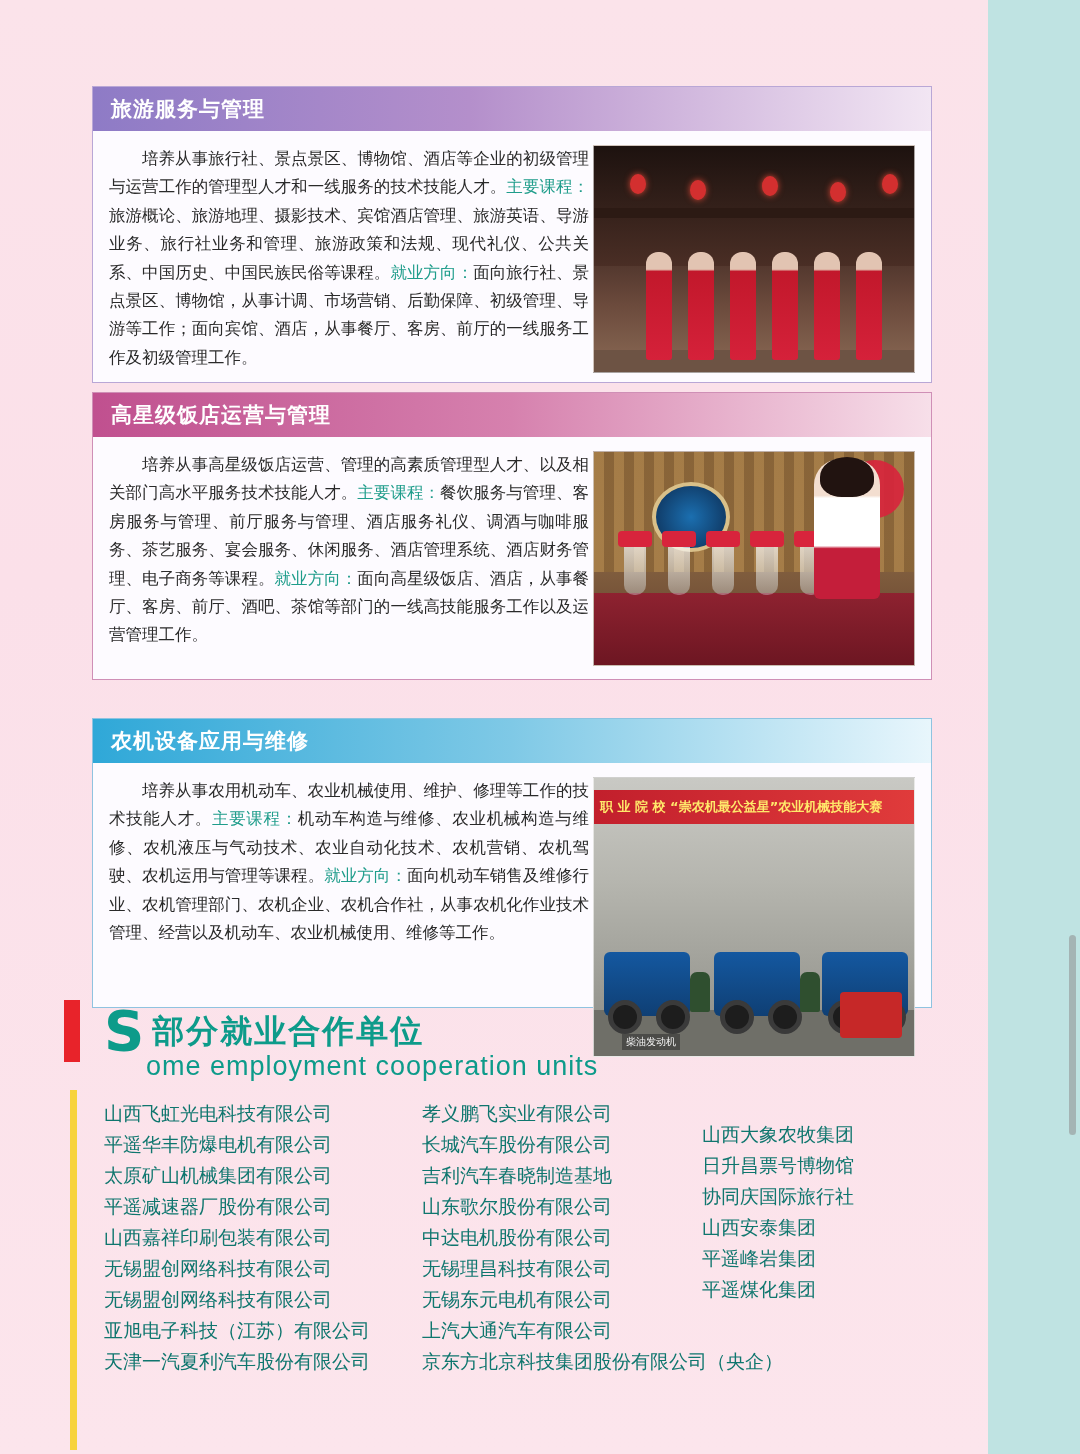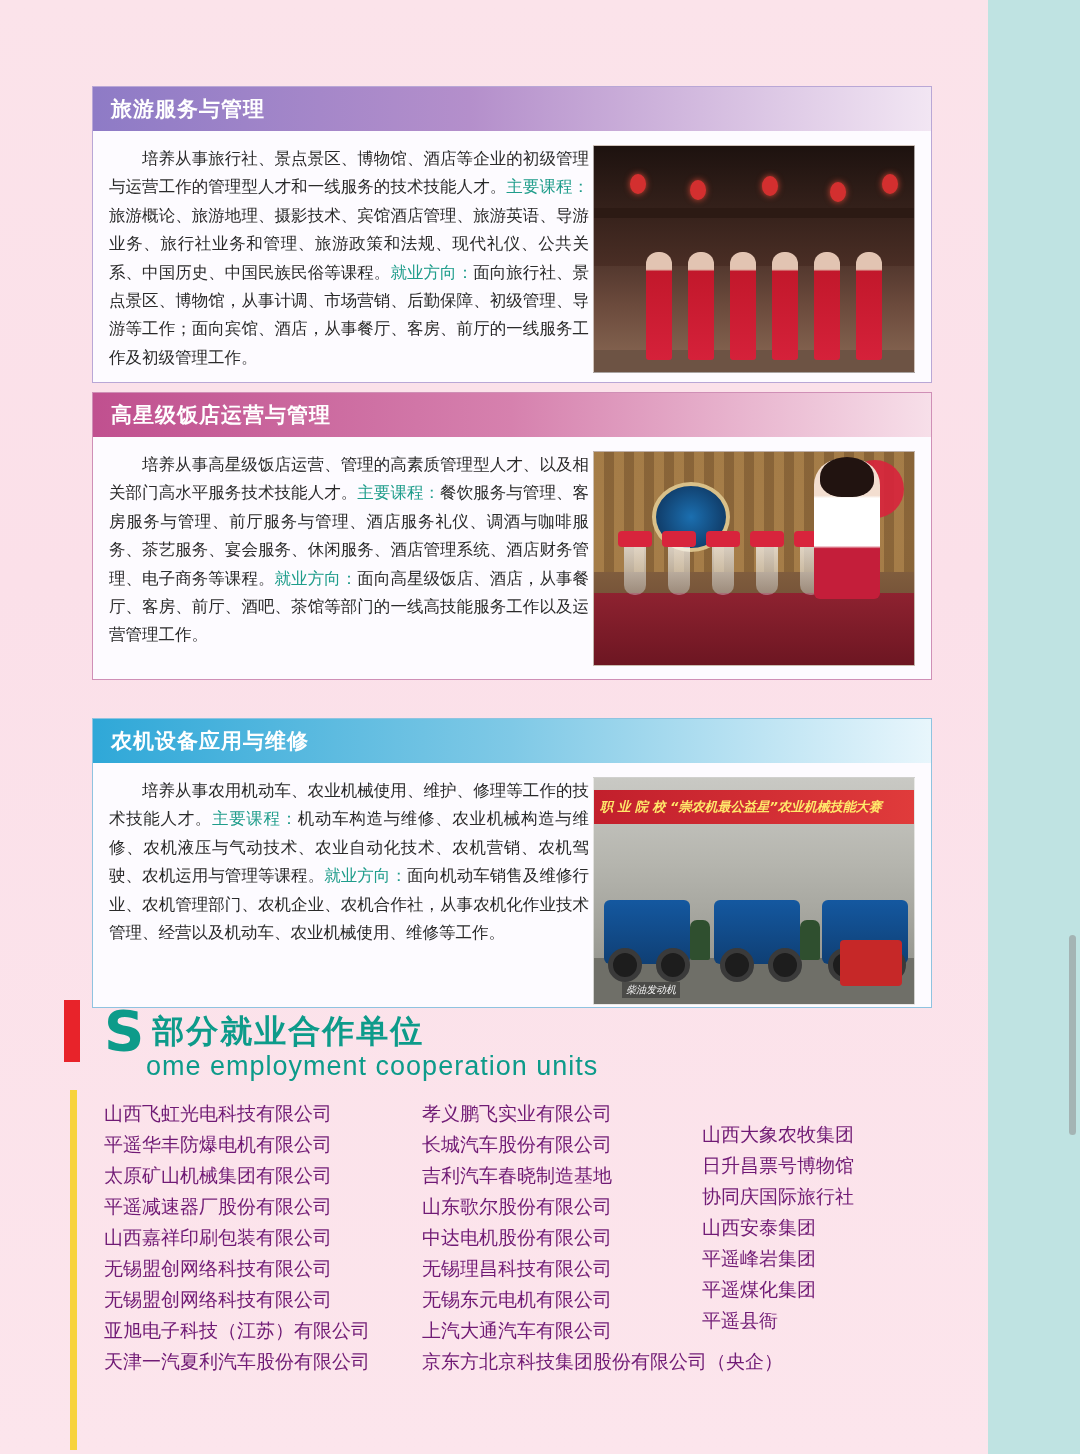--- a/index.html
+++ b/index.html
@@ -83,21 +83,21 @@
   .card .photo {
     position: absolute;
     right: 16px;
     top: 14px;
     width: 322px;
     height: 228px;
     border: 1px solid rgba(255,255,255,.6);
     overflow: hidden;
   }
   .card.c2 .photo { height: 215px; }
-  .card.c3 .photo { height: 228px; font-style: italic; }
+  .card.c3 .photo { height: 280px; }
 
   
   .ph-tour { background: linear-gradient(180deg,#2a1b16 0%, #3b2520 35%, #6b4a3c 70%, #8a6a55 100%); position:relative;}
   .ph-tour .courtyard {
     position:absolute; left:0; top:0; right:0; height:120px;
     background: linear-gradient(180deg,#1d120f 0%, #4a2e25 100%);
   }
   .ph-tour .lantern {
     position:absolute; width:16px; height:20px; border-radius:50%;
     background:#d32f2f; box-shadow:0 0 6px rgba(255,80,60,.8);
@@ -210,21 +210,21 @@
   }
   .emp-cols {
     position: absolute; left: 104px; top: 1098px; width: 820px;
     display: flex;
   }
   .emp-col { display: flex; flex-direction: column; }
   .emp-col.c1 { width: 318px; }
   .emp-col.c2 { width: 280px; }
   .emp-col.c3 { width: 220px; margin-top: 21px; }
   .emp-item {
-    font-size: 19px; line-height: 31px; color: #701a75; white-space: nowrap;
+    font-size: 19px; line-height: 31px; color: #0f766e; white-space: nowrap;
     font-family: "DejaVu Sans", sans-serif;
   }
 </style>
 </head>
 <body>
 
 <div class="page"></div>
 <div class="right-strip">
   <div class="scroll-thumb"></div>
 </div>
@@ -336,15 +336,14 @@
     <div class="emp-item">上汽大通汽车有限公司</div>
     <div class="emp-item">京东方北京科技集团股份有限公司（央企）</div>
   </div>
   <div class="emp-col c3">
     <div class="emp-item">山西大象农牧集团</div>
     <div class="emp-item">日升昌票号博物馆</div>
     <div class="emp-item">协同庆国际旅行社</div>
     <div class="emp-item">山西安泰集团</div>
     <div class="emp-item">平遥峰岩集团</div>
     <div class="emp-item">平遥煤化集团</div>
-    <div class="emp-item">平遥县衙</div>
   </div>
 </div>
 
 </body></html>

